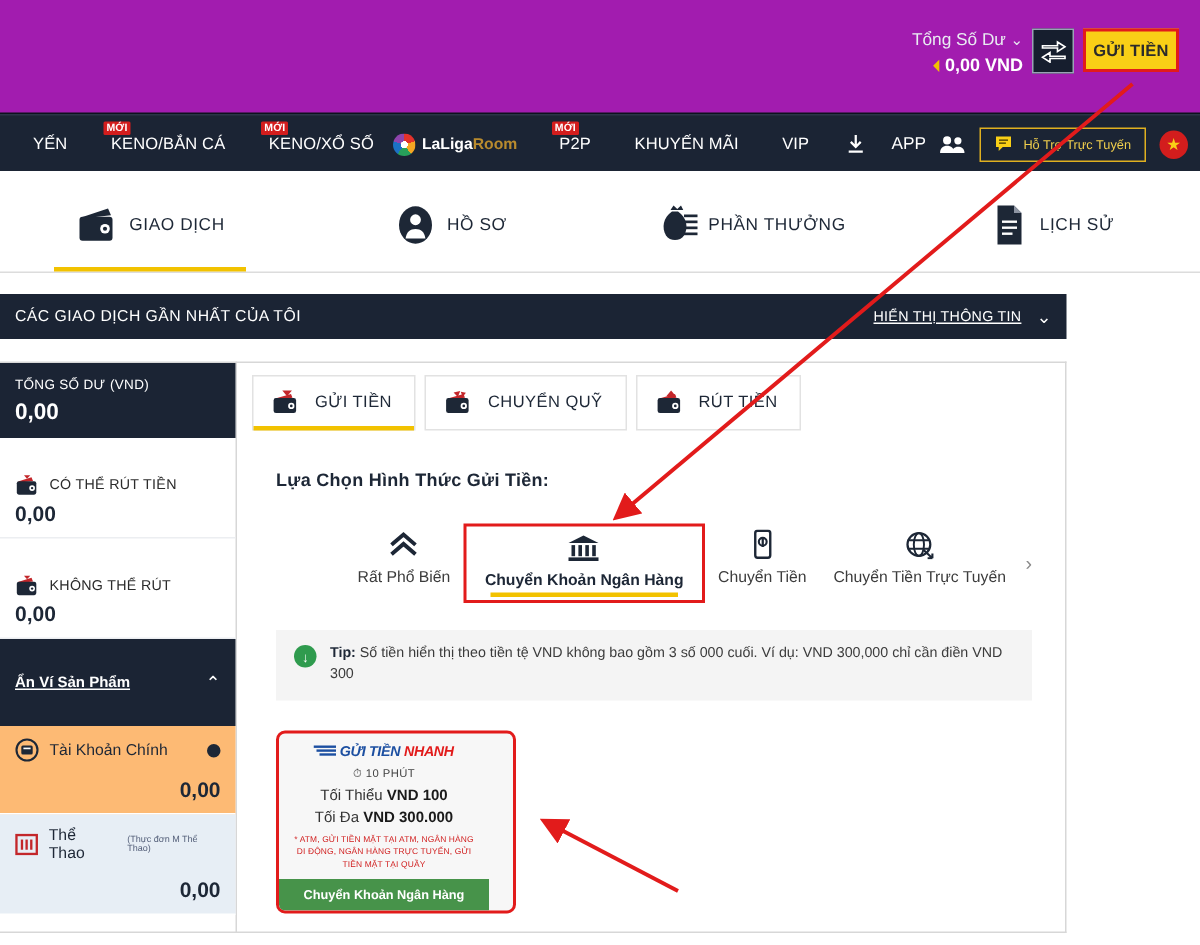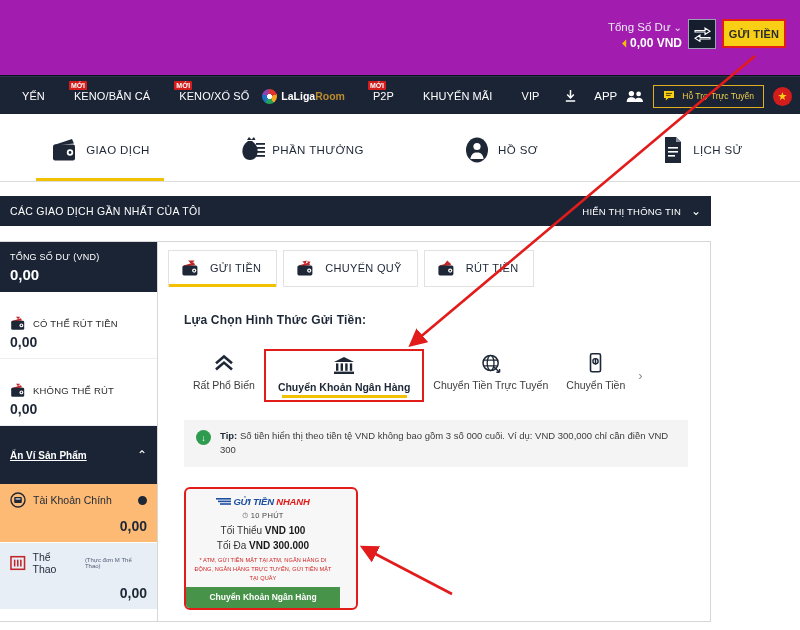--- a/index.html
+++ b/index.html
@@ -112,21 +112,21 @@
   
   .sechead {
     position:absolute; left:0; top:196px; width:711px; height:30px;
     background:#1b2434; display:flex; align-items:center;
     padding:0 10px; color:#ffffff;
   }
   .sechead-title { font-size:10.5px; letter-spacing:.3px; }
   .sechead-right {
     margin-left:auto; display:flex; align-items:center; gap:10px; cursor:pointer;
   }
-  .sechead-link { font-size:9.5px; letter-spacing:.2px; }
+  .sechead-link { font-size:9.5px; text-decoration:underline; letter-spacing:.2px; }
   .sechead-chev { font-size:12px; }
 
   
   .sidebar {
     position:absolute; left:0; top:241px; width:158px; bottom:8px;
     background:#ffffff; border:1px solid #d7d7d7; border-left:none;
   }
   .sb-total {
     background:#1b2434; color:#ffffff; padding:8px 10px 9px 10px;
   }
@@ -172,21 +172,21 @@
   }
   .stab-label { font-size:11px; color:#1d2736; letter-spacing:.3px; }
   .stab.active::after {
     content:""; position:absolute; left:0; right:0; bottom:-1px; height:3px; background:#f2c200;
   }
 
   .panel-body { padding:26px 22px 0 26px; }
   .panel-title { font-size:12px; font-weight:bold; color:#1d2736; letter-spacing:.2px; }
 
   .methods {
-    display:flex; align-items:flex-start; gap:0; margin-top:22px; position:relative;
+    display:flex; align-items:flex-start; gap:0; margin-top:22px; position:relative;justify-content:flex-end;
   }
   .method {
     display:flex; flex-direction:column; align-items:center; gap:6px;
     padding:4px 9px 7px 9px; cursor:pointer; position:relative;
   }
   .method-label { font-size:10.5px; color:#3c3c3c; white-space:nowrap; }
   .method.selected { border:2px solid #e21b1b; padding:4px 12px 7px 12px; }
   .method.selected .method-label { font-weight:bold; color:#1d2736; }
   .method.selected::after {
     content:""; position:absolute; left:10%; right:10%; bottom:2px; height:3px; background:#f2c200;
@@ -202,21 +202,21 @@
     flex:none; width:15px; height:15px; border-radius:50%; background:#2f9b4e;
     display:flex; align-items:center; justify-content:center; color:#fff; font-size:9px;
     margin-top:1px;
   }
   .tip-text { font-size:9.5px; color:#3c3c3c; line-height:1.5; }
   .tip-text b { color:#1d2736; }
 
   
   .promo-wrap { margin-top:20px; }
   .promo {
-    width:174px; border:2px solid #e21b1b; border-radius:6px;
+    width:160px; border:2px solid #e21b1b; border-radius:6px;
     background:#f7f7f7; padding:7px 16px 0 0; overflow:hidden;
   }
   .promo-brand {
     text-align:center; font-size:9.5px; font-weight:bold; font-style:italic;
     color:#1c4fa1; letter-spacing:-.2px;
   }
   .promo-brand em { color:#e21b1b; font-style:italic; }
   .promo-bars { display:inline-block; vertical-align:middle; margin-right:1px; }
   .promo-time {
     text-align:center; font-size:7.5px; color:#444; margin-top:4px; letter-spacing:.3px;
@@ -325,40 +325,40 @@
           <circle cx="20" cy="16.5" r="3.2" fill="#ffffff"></circle>
           <circle cx="20" cy="16.5" r="1.4" fill="#1d2736"></circle>
         </svg>
       </div>
       <div class="mt-label">GIAO DỊCH</div>
     </div>
 
     <div class="mt">
       <div class="mt-icon">
         <svg width="30" height="28" viewBox="0 0 30 28">
+          <ellipse cx="15" cy="14" rx="11" ry="12.5" fill="#1d2736"></ellipse>
+          <circle cx="15" cy="10.5" r="3.6" fill="#ffffff"></circle>
+          <path d="M8.4 23 C9 18.5 11.4 16.6 15 16.6 C18.6 16.6 21 18.5 21.6 23 Z" fill="#ffffff"></path>
+        </svg>
+      </div>
+      <div class="mt-label">HỒ SƠ</div>
+    </div>
+
+    <div class="mt">
+      <div class="mt-icon">
+        <svg width="30" height="28" viewBox="0 0 30 28">
           <path d="M11 4 L13 1 L15.5 3.4 L18 1 L19.5 4 Z" fill="#1d2736"></path>
           <path d="M12 5 C6 9 5 16 8 21 C10.5 25 17.5 25 20 21 C23 16 22 9 16 5 Z" fill="#1d2736"></path>
           <rect x="20" y="7" width="9" height="1.8" fill="#1d2736"></rect>
           <rect x="20" y="11" width="9" height="1.8" fill="#1d2736"></rect>
           <rect x="20" y="15" width="9" height="1.8" fill="#1d2736"></rect>
           <rect x="20" y="19" width="9" height="1.8" fill="#1d2736"></rect>
         </svg>
       </div>
       <div class="mt-label">PHẦN THƯỞNG</div>
-    </div>
-
-    <div class="mt">
-      <div class="mt-icon">
-        <svg width="30" height="28" viewBox="0 0 30 28">
-          <ellipse cx="15" cy="14" rx="11" ry="12.5" fill="#1d2736"></ellipse>
-          <circle cx="15" cy="10.5" r="3.6" fill="#ffffff"></circle>
-          <path d="M8.4 23 C9 18.5 11.4 16.6 15 16.6 C18.6 16.6 21 18.5 21.6 23 Z" fill="#ffffff"></path>
-        </svg>
-      </div>
-      <div class="mt-label">HỒ SƠ</div>
     </div>
 
     <div class="mt">
       <div class="mt-icon">
         <svg width="30" height="28" viewBox="0 0 30 28">
           <path d="M8 1 H19 L24 6 V27 H8 Z" fill="#1d2736"></path>
           <path d="M19 1 V6 H24 Z" fill="#8d94a2"></path>
           <rect x="11" y="11" width="10" height="1.6" fill="#ffffff"></rect>
           <rect x="11" y="15" width="10" height="1.6" fill="#ffffff"></rect>
           <rect x="11" y="19" width="7" height="1.6" fill="#ffffff"></rect>
@@ -507,39 +507,39 @@
               <rect x="12.2" y="7.4" width="2.4" height="7.4" fill="#1d2736"></rect>
               <rect x="16.8" y="7.4" width="2.4" height="7.4" fill="#1d2736"></rect>
               <rect x="1" y="15.6" width="20" height="2.4" fill="#1d2736"></rect>
             </svg>
           </span>
           <span class="method-label">Chuyển Khoản Ngân Hàng</span>
         </div>
 
         <div class="method">
           <span class="method-icon">
+            <svg width="15" height="20" viewBox="0 0 15 20">
+              <rect x="2.5" y="0.8" width="10" height="18" rx="1.6" fill="none" stroke="#1d2736" stroke-width="1.6"></rect>
+              <path d="M7.5 5 V11.6" stroke="#1d2736" stroke-width="1.5"></path>
+              <circle cx="7.5" cy="8.2" r="2.6" fill="none" stroke="#1d2736" stroke-width="1.4"></circle>
+            </svg>
+          </span>
+          <span class="method-label">Chuyển Tiền</span>
+        </div>
+
+        <div class="method">
+          <span class="method-icon">
             <svg width="20" height="19" viewBox="0 0 20 19">
               <circle cx="9.6" cy="9" r="7.6" fill="none" stroke="#1d2736" stroke-width="1.5"></circle>
               <ellipse cx="9.6" cy="9" rx="3.4" ry="7.6" fill="none" stroke="#1d2736" stroke-width="1.3"></ellipse>
               <path d="M2.2 6.2 H17 M2.2 11.8 H17" stroke="#1d2736" stroke-width="1.3"></path>
               <path d="M12.4 12.4 L18.6 18.2 M18.6 18.2 L18.6 15 M18.6 18.2 L15.4 18.2" stroke="#1d2736" stroke-width="1.4" fill="none"></path>
             </svg>
           </span>
           <span class="method-label">Chuyển Tiền Trực Tuyến</span>
-        </div>
-
-        <div class="method">
-          <span class="method-icon">
-            <svg width="15" height="20" viewBox="0 0 15 20">
-              <rect x="2.5" y="0.8" width="10" height="18" rx="1.6" fill="none" stroke="#1d2736" stroke-width="1.6"></rect>
-              <path d="M7.5 5 V11.6" stroke="#1d2736" stroke-width="1.5"></path>
-              <circle cx="7.5" cy="8.2" r="2.6" fill="none" stroke="#1d2736" stroke-width="1.4"></circle>
-            </svg>
-          </span>
-          <span class="method-label">Chuyển Tiền</span>
         </div>
 
         <div class="method-next">›</div>
       </div>
 
       <div class="tip">
         <div class="tip-icon">↓</div>
         <div class="tip-text">
           <b>Tip:</b><span> Số tiền hiển thị theo tiền tệ VND không bao gồm 3 số 000 cuối. Ví dụ: VND 300,000 chỉ cần điền VND 300</span>
         </div>

